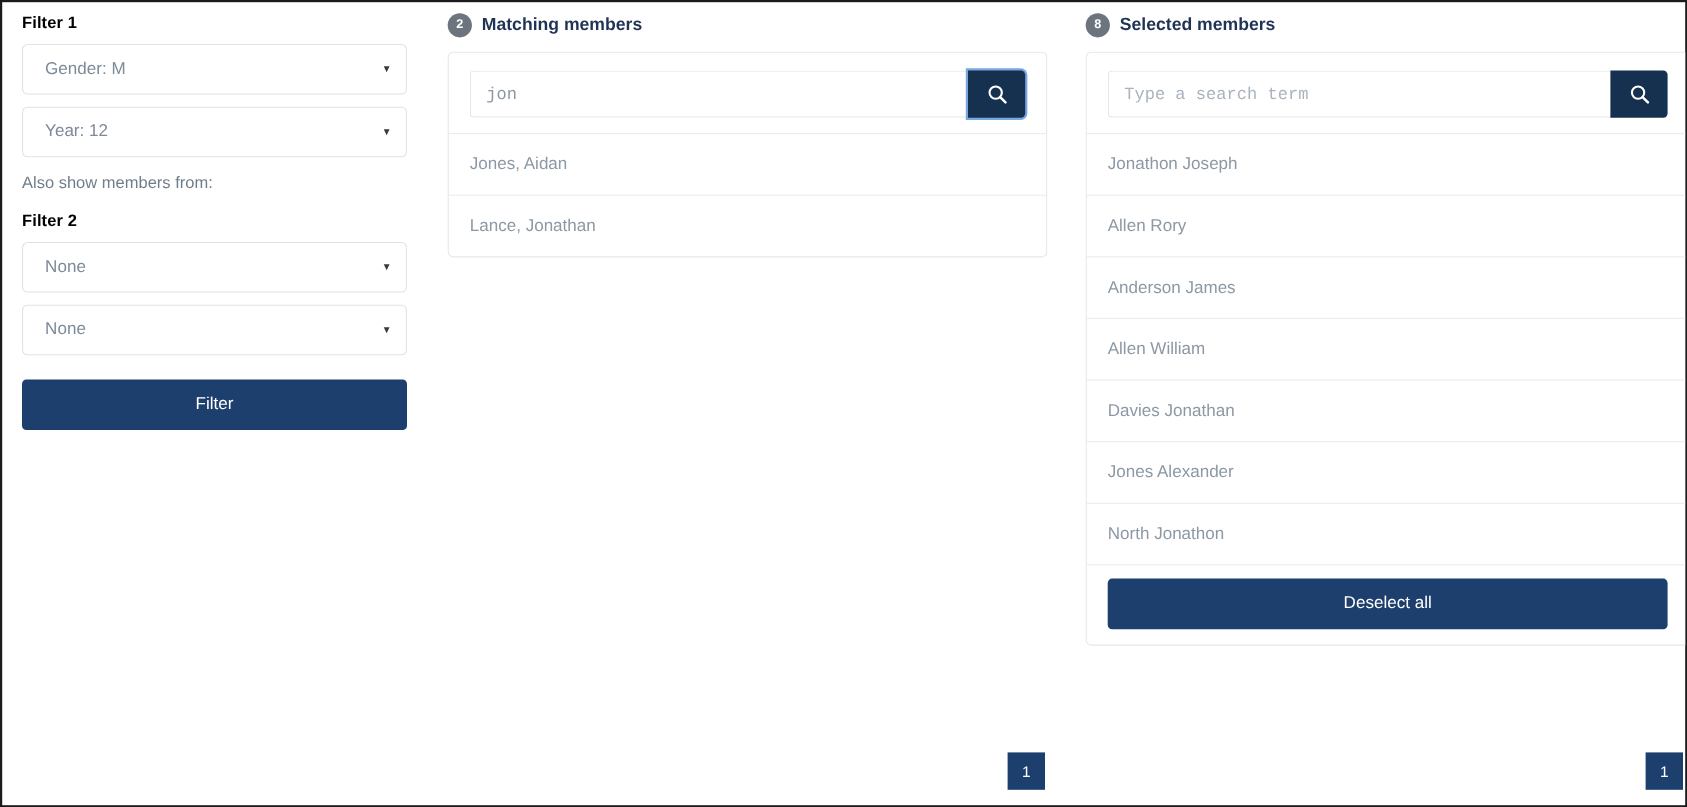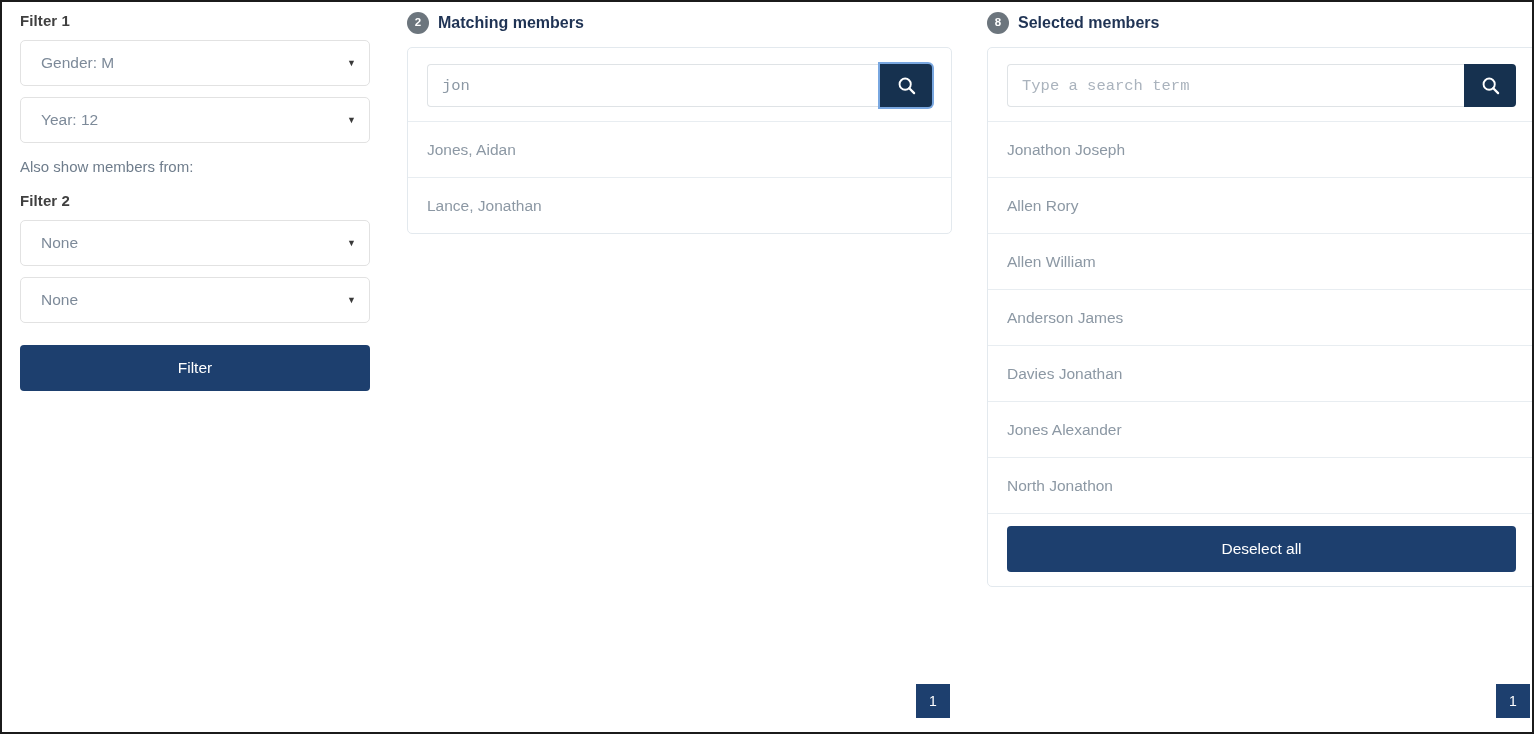--- a/index.html
+++ b/index.html
@@ -17,21 +17,21 @@
     border: 2px solid #1b1b1b;
     overflow: hidden;
   }
 
   
   .col { position: absolute; }
 
   .section-heading {
     font-size: 15px;
     font-weight: bold;
-    color: #404040;
+    color: #000000;
     letter-spacing: 0.1px;
   }
 
   .panel-title {
     display: flex;
     align-items: center;
     gap: 9px;
     font-size: 16px;
     font-weight: bold;
     color: #1f3354;
@@ -280,24 +280,24 @@
       </div>
 
       <div>
         <div class="list-item">
           <span>Jonathon Joseph</span>
         </div>
         <div class="list-item">
           <span>Allen Rory</span>
         </div>
         <div class="list-item">
+          <span>Anderson James</span>
+        </div>
+        <div class="list-item">
           <span>Allen William</span>
-        </div>
-        <div class="list-item">
-          <span>Anderson James</span>
         </div>
         <div class="list-item">
           <span>Davies Jonathan</span>
         </div>
         <div class="list-item">
           <span>Jones Alexander</span>
         </div>
         <div class="list-item">
           <span>North Jonathon</span>
         </div>

